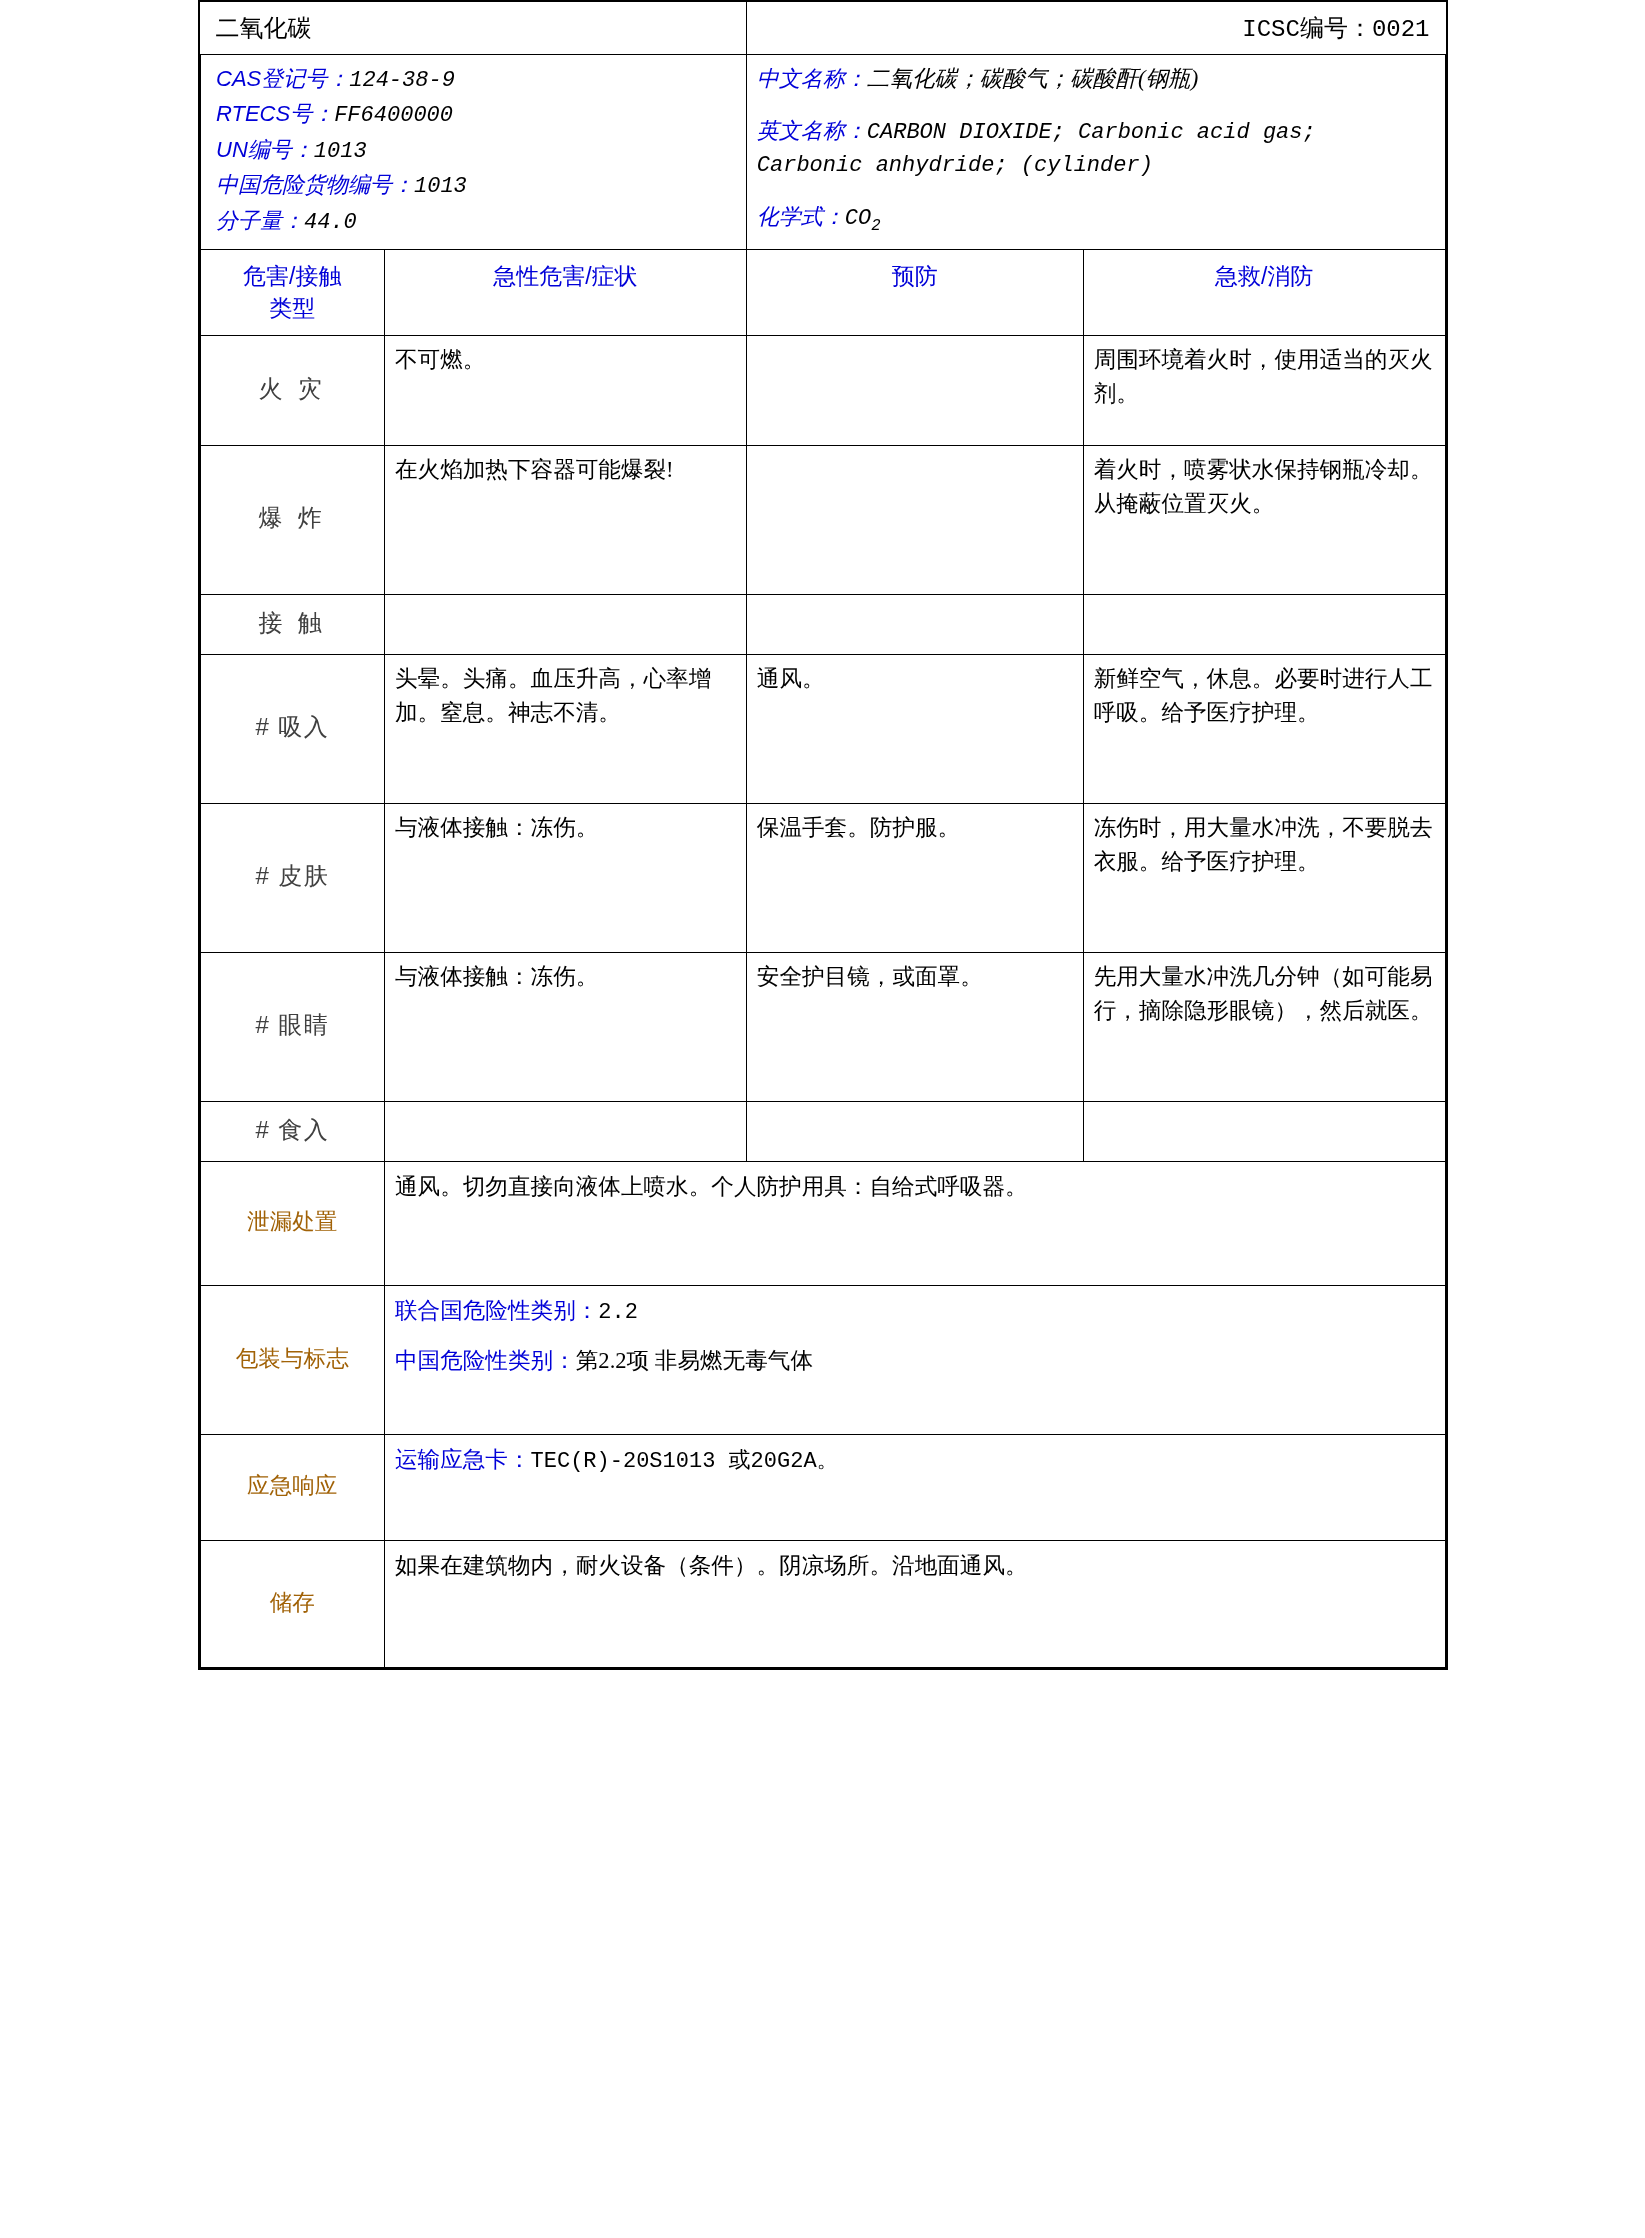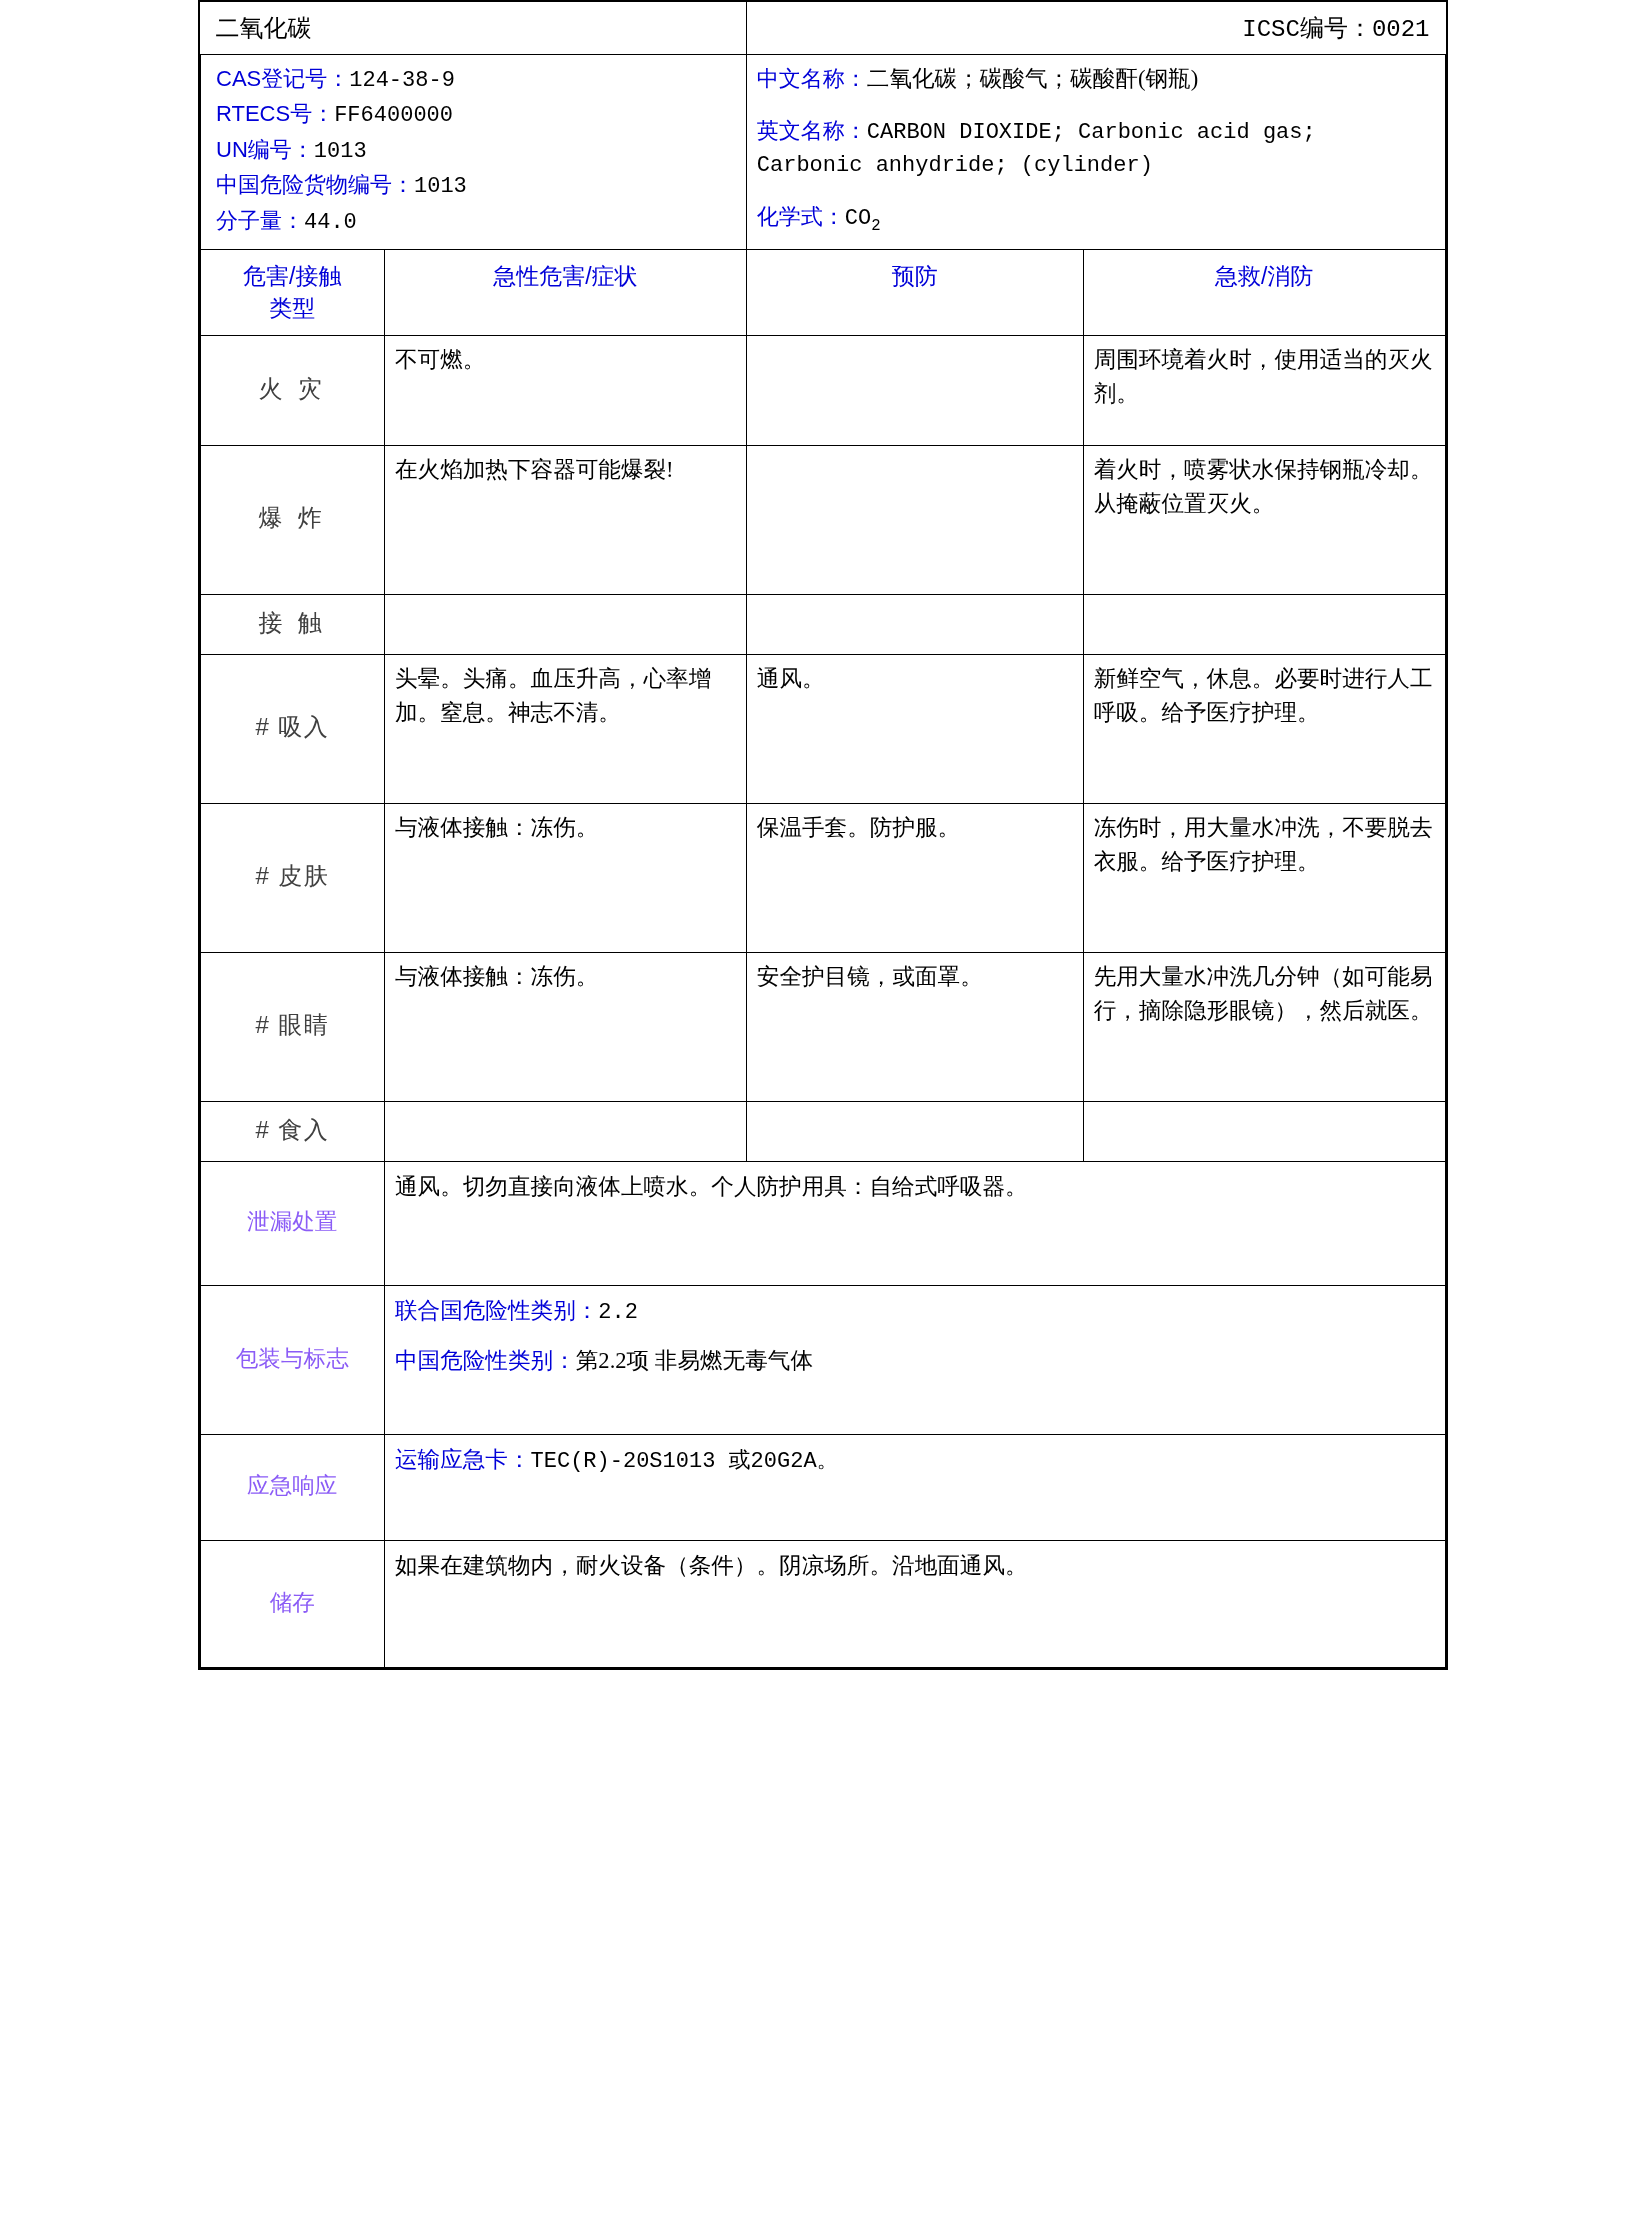--- a/index.html
+++ b/index.html
@@ -68,20 +68,21 @@
     border-left: none;
   }
   .ident-right {
     border-right: none;
   }
   .ident-left {
     padding-left: 15.5px !important;
   }
   .ident-row td {
     border-bottom: 2.1px solid #000;
+    font-style: italic;
   }
   .lbl {
     color: #0000d8;
     font-family: "Liberation Sans", sans-serif;
     font-size: 22px;
   }
   .val {
     font-family: "Liberation Mono", monospace;
     font-size: 22px;
   }
@@ -115,21 +116,21 @@
   .c-type { width: 155px; }
   .c-acute { width: 304px; }
   .c-prev  { width: 283px; }
   .c-first { width: 304px; }
   .sub {
     font-size: 0.68em;
     vertical-align: sub;
   }
   .section-label {
     text-align: center;
-    color: #8b5cf6;
+    color: #a16207;
     font-family: Liberation Sans, sans-serif;
     font-size: 22.6px;
     vertical-align: middle !important;
   }
   .wide-cell {
     font-size: 22.6px;
     line-height: 1.6;
   }
   .pk-line { margin-bottom: 13px; }
   .h-fire td   { height: 92px; }

